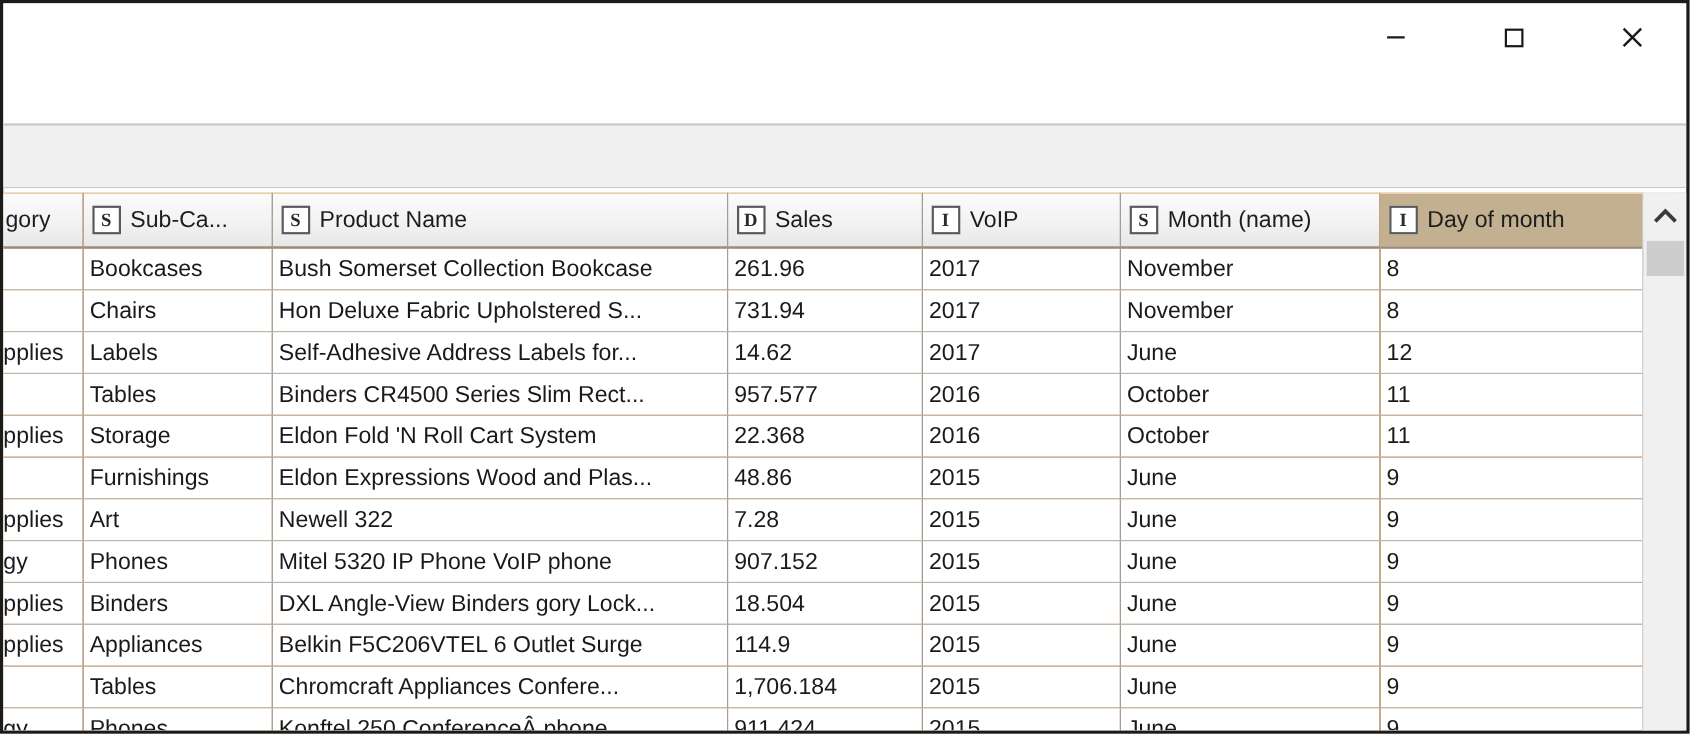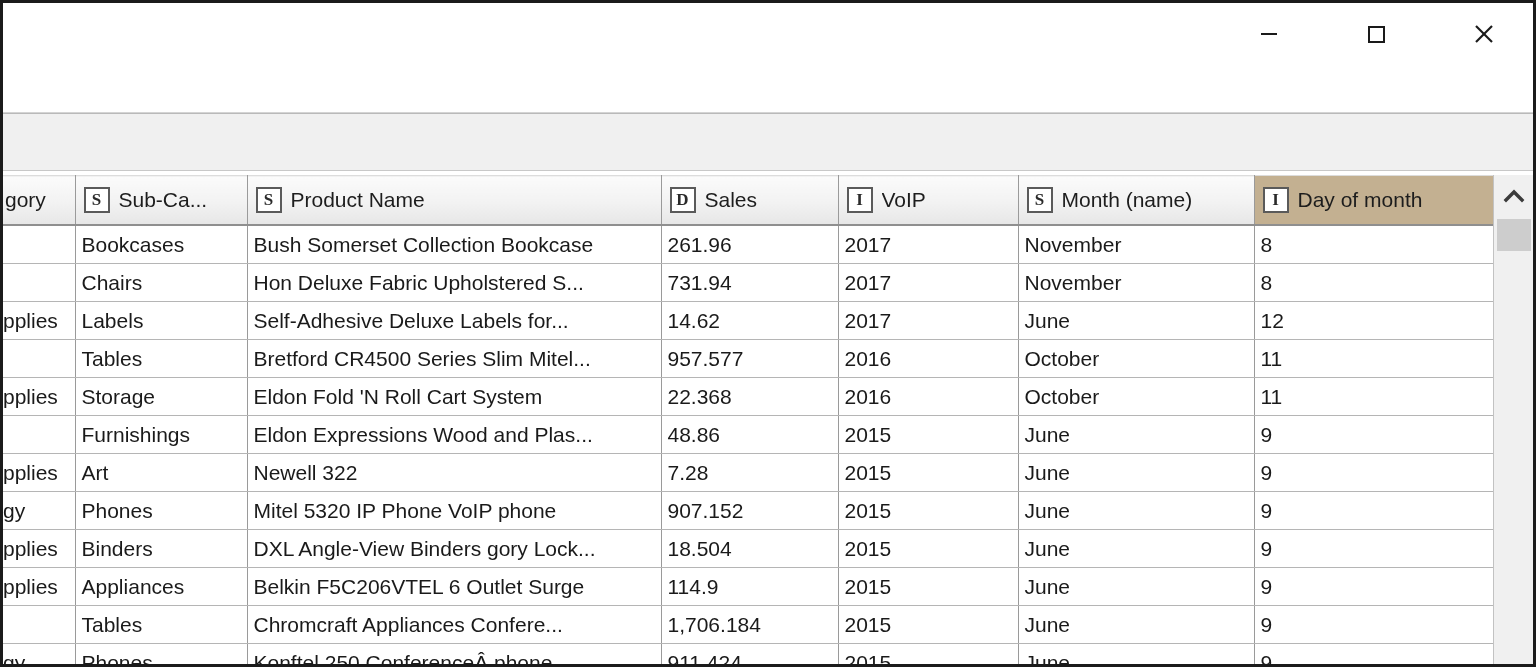--- a/index.html
+++ b/index.html
@@ -251,30 +251,30 @@
             <td>Chairs</td>
             <td>Hon Deluxe Fabric Upholstered S...</td>
             <td>731.94</td>
             <td>2017</td>
             <td>November</td>
             <td>8</td>
           </tr>
           <tr>
             <td>pplies</td>
             <td>Labels</td>
-            <td>Self-Adhesive Deluxe Labels for...</td>
+            <td>Self-Adhesive Address Labels for...</td>
             <td>14.62</td>
             <td>2017</td>
             <td>June</td>
             <td>12</td>
           </tr>
           <tr>
             <td></td>
             <td>Tables</td>
-            <td>Bretford CR4500 Series Slim Mitel...</td>
+            <td>Binders CR4500 Series Slim Rect...</td>
             <td>957.577</td>
             <td>2016</td>
             <td>October</td>
             <td>11</td>
           </tr>
           <tr>
             <td>pplies</td>
             <td>Storage</td>
             <td>Eldon Fold 'N Roll Cart System</td>
             <td>22.368</td>

